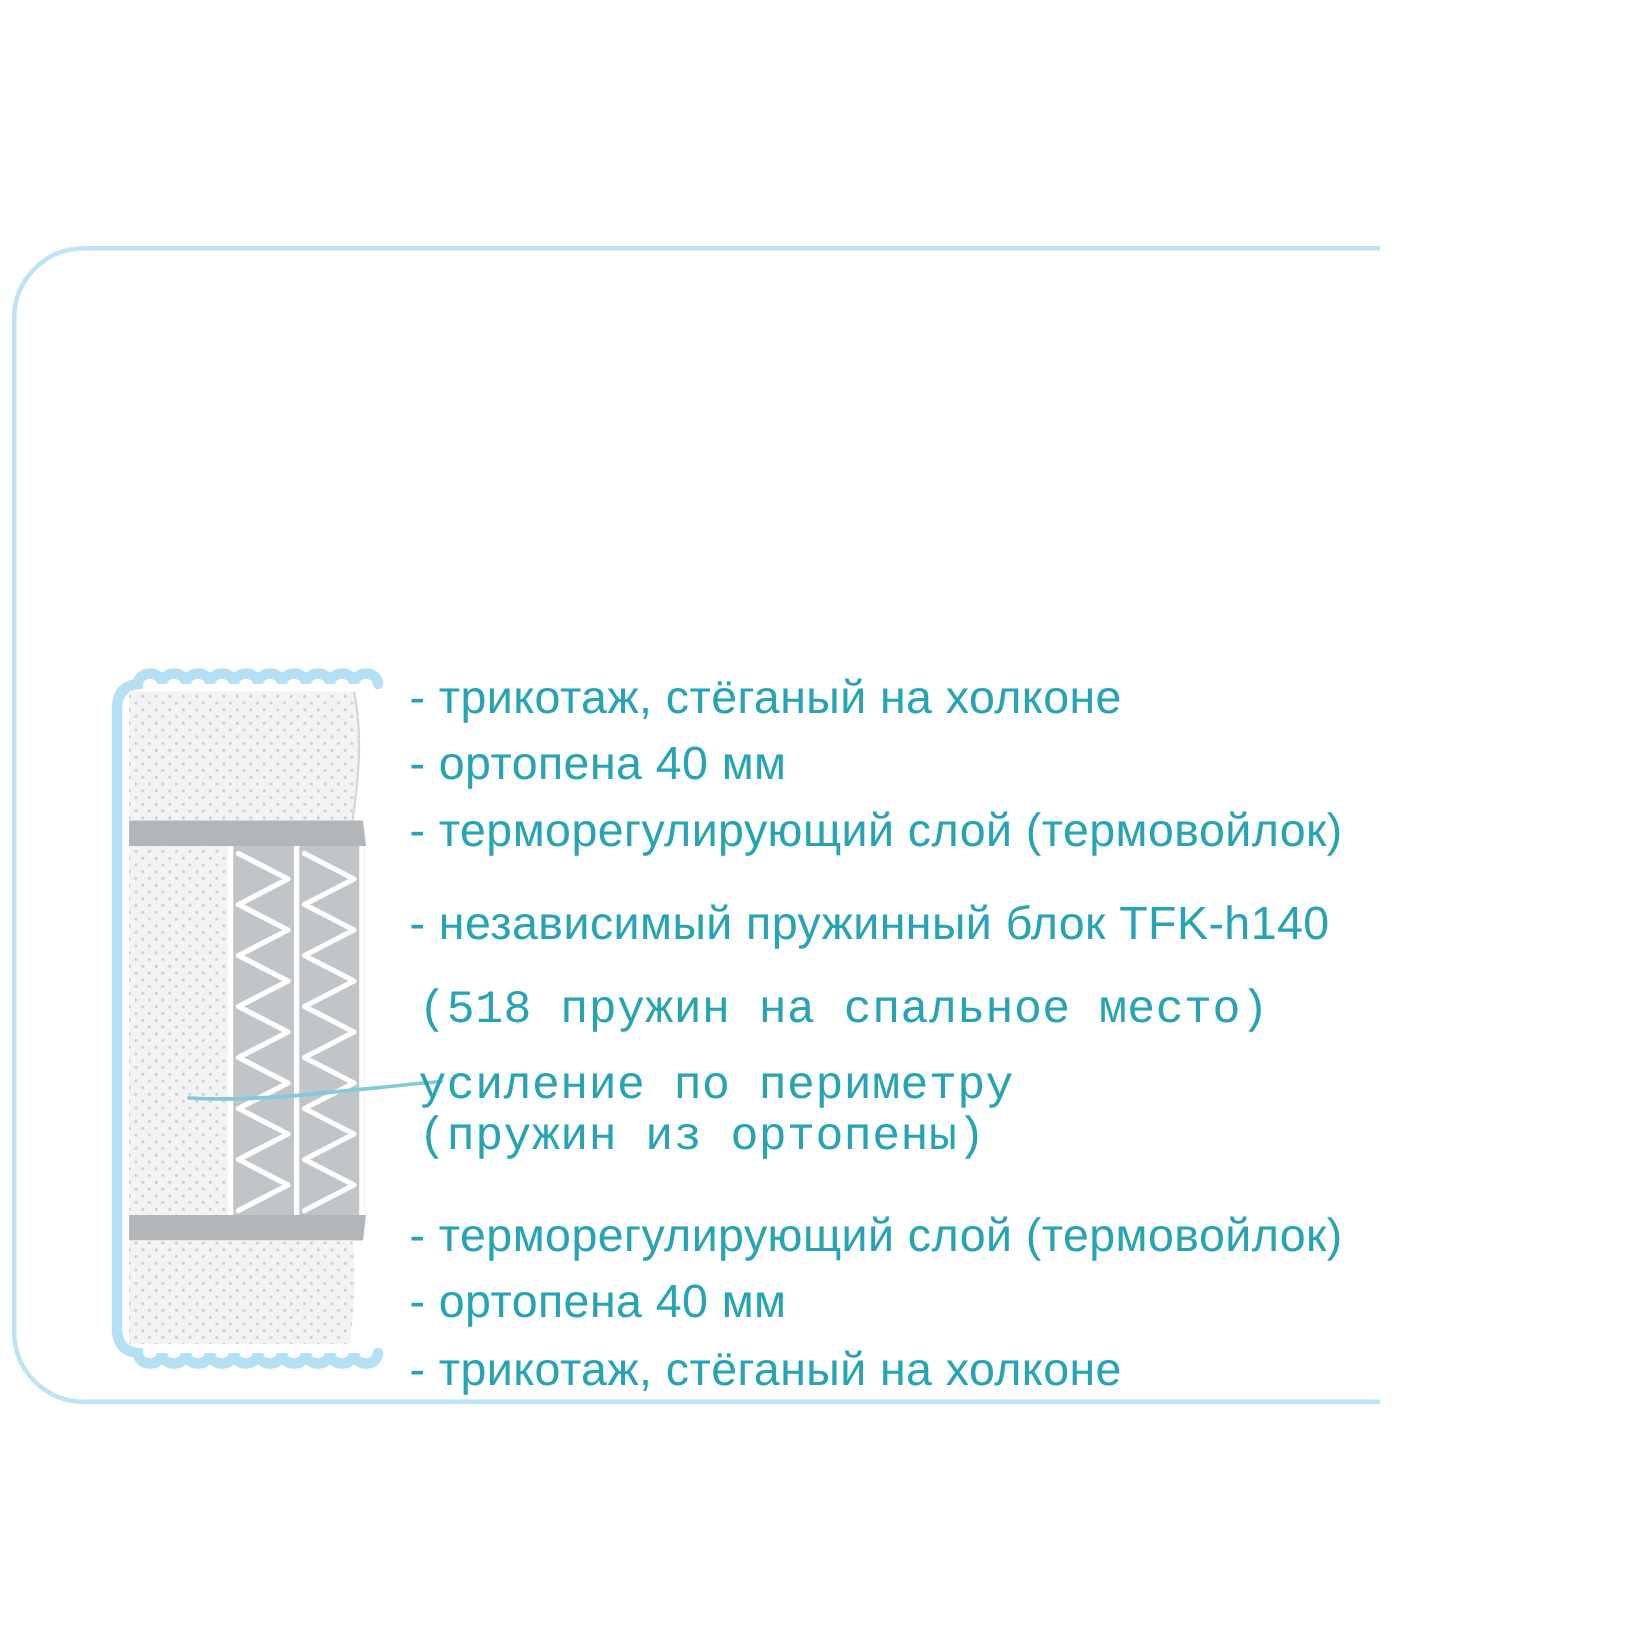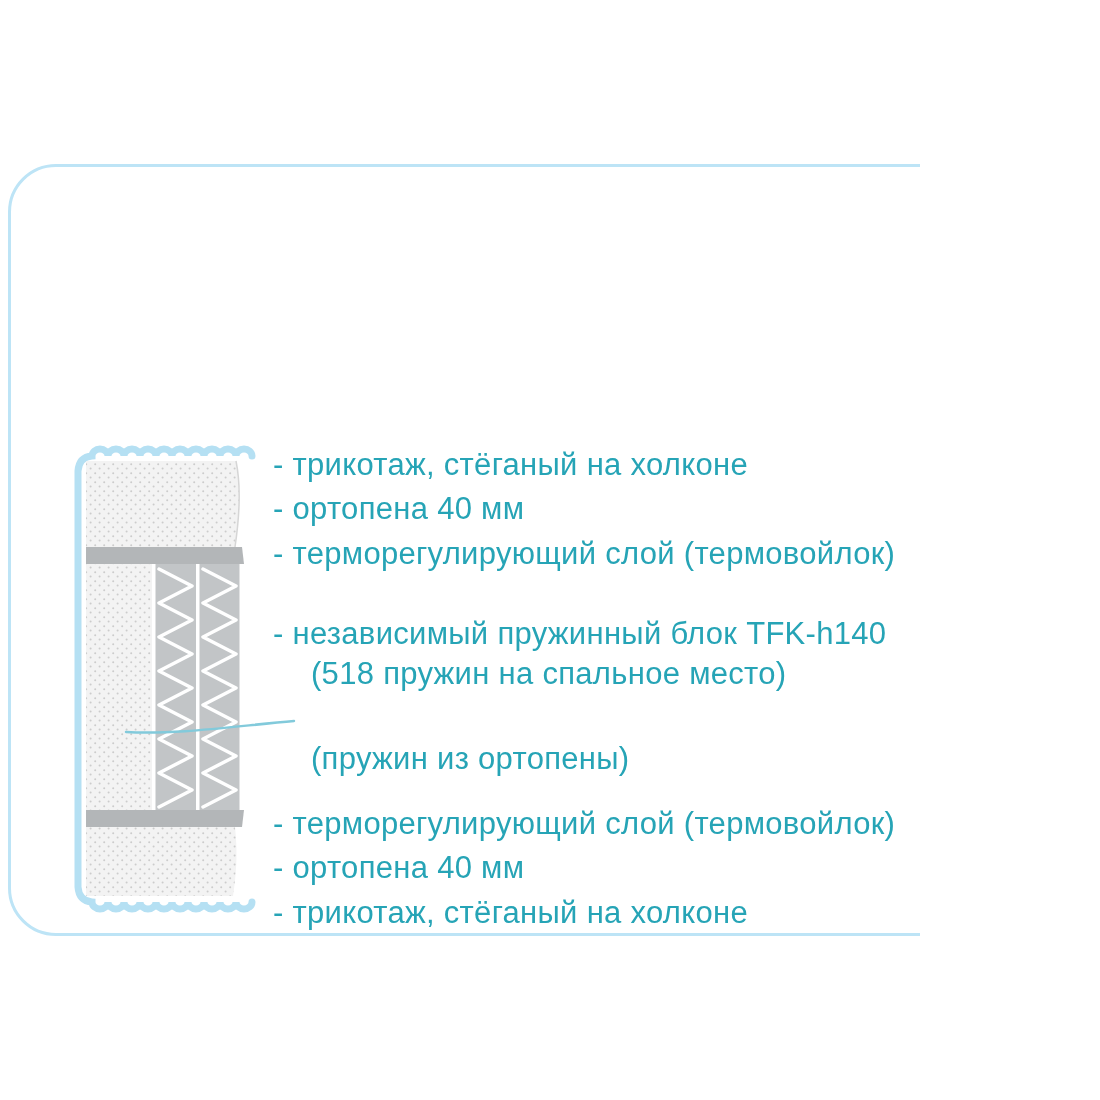--- a/index.html
+++ b/index.html
@@ -36,21 +36,22 @@
   .label {
     position: absolute;
     left: 262px;
     color: #26a4b6;
     font-size: 31px;
     letter-spacing: 0.3px;
     white-space: nowrap;
     line-height: 34px;
   }
   .label.indent {
-    left: 300px;
+    left: 268px;
+    font-family: Liberation Mono, monospace;
   }
 </style>
 </head>
 <body>
 
 <div class="page">
   <div class="card">
 
     <svg class="diagram" viewBox="0 0 235 500" xmlns="http://www.w3.org/2000/svg">
       <defs>
@@ -90,23 +91,24 @@
 
       <path d="M 20 392 L 169 392 C 172 420 170 440 167 461 L 20 461 Z" fill="url(#dots)"></path>
 
       <path d="M 60 297 C 110 300 170 291 228 286" fill="none" stroke="#82cadb" stroke-width="2.5" stroke-linecap="round"></path>
     </svg>
 
     <div class="label dash" style="top:281px">- трикотаж, стёганый на холконе</div>
     <div class="label dash" style="top:325px">- ортопена 40 мм</div>
     <div class="label dash" style="top:370px">- терморегулирующий слой (термовойлок)</div>
 
-    <div class="label dash" style="top:450px">- независимый пружинный блок TFK-h140</div>
+    <div class="label dash" style="top:432px">- независимый пружинный блок TFK-h140</div>
     <div class="label indent" style="top:490px">(518 пружин на спальное место)</div>
 
+    <div class="label indent" style="top:541px">усиление по периметру</div>
     <div class="label indent" style="top:575px">(пружин из ортопены)</div>
 
     <div class="label dash" style="top:640px">- терморегулирующий слой (термовойлок)</div>
     <div class="label dash" style="top:684px">- ортопена 40 мм</div>
     <div class="label dash" style="top:729px">- трикотаж, стёганый на холконе</div>
 
   </div>
 </div>
 
 </body></html>

